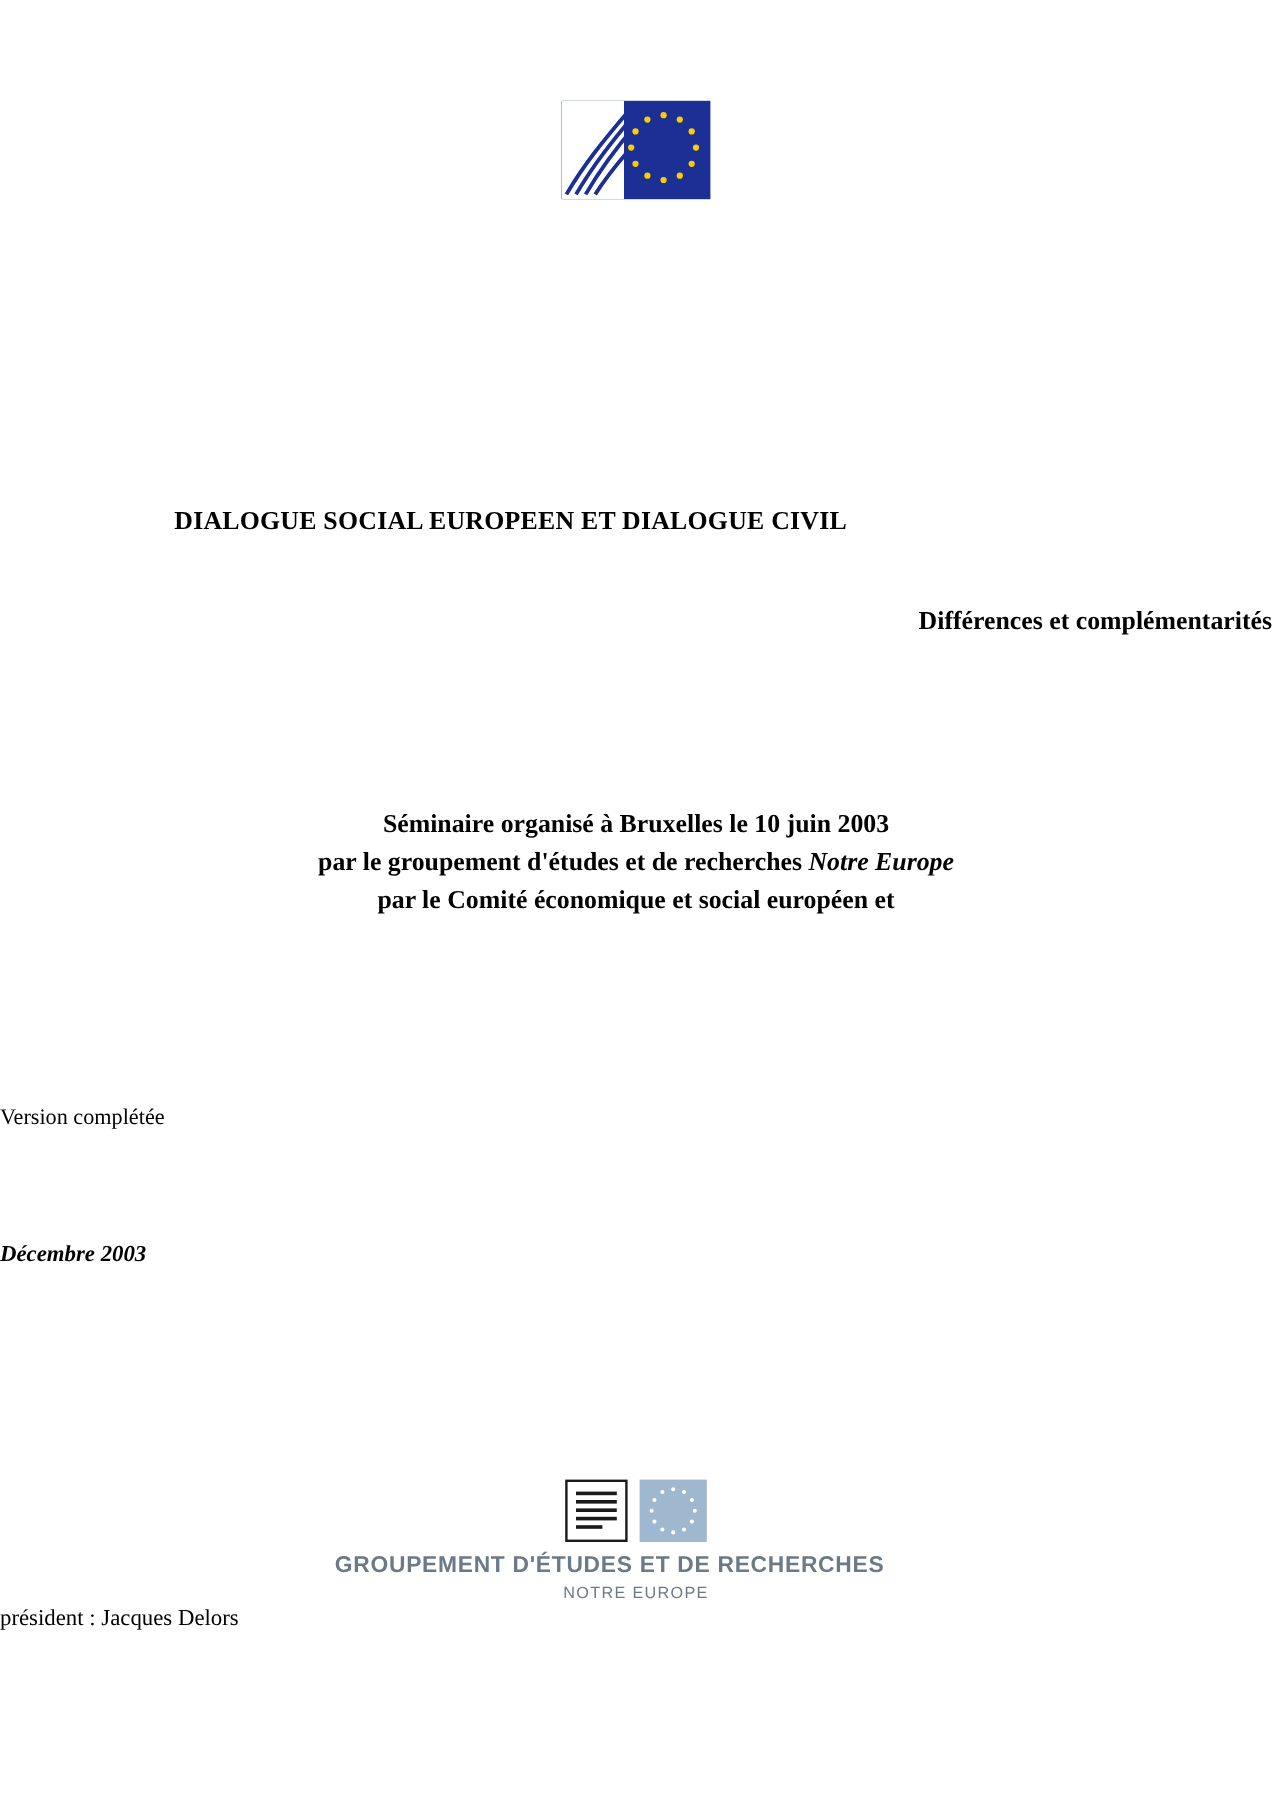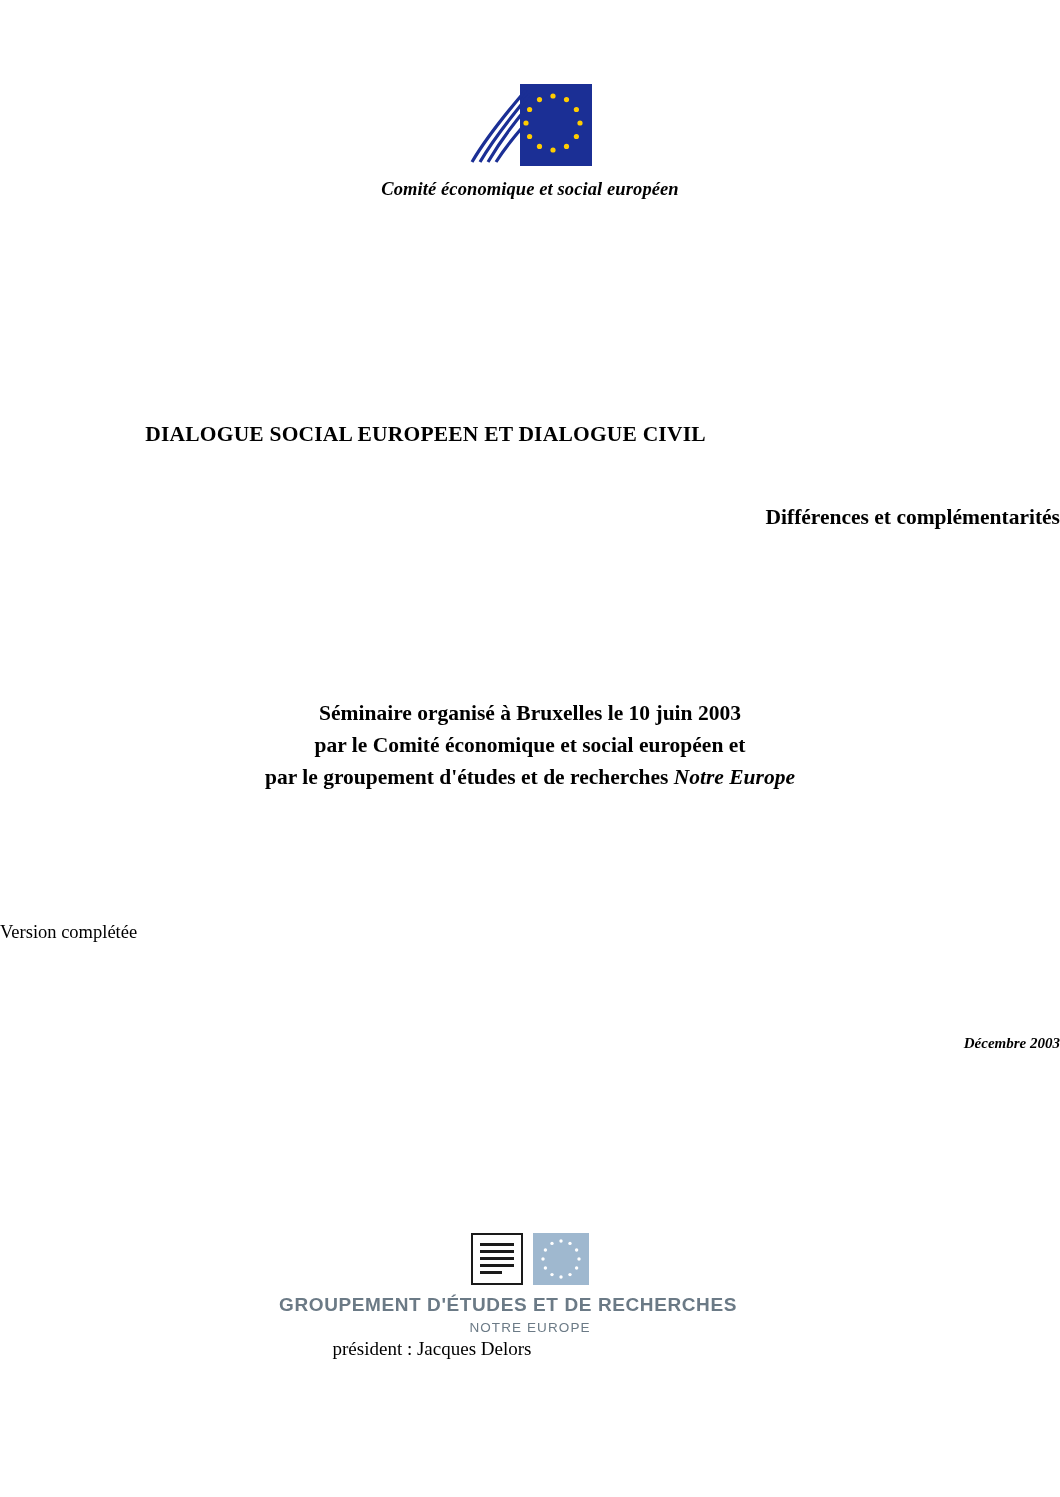--- a/index.html
+++ b/index.html
@@ -99,42 +99,41 @@
   
   .seminar {
     position: absolute;
     top: 670px;
     left: 0;
     width: 1060px;
     text-align: center;
     font-weight: bold;
     font-size: 21.5px;
     line-height: 32px;
-    margin-top: 27px;
   }
   .seminar .ital {
     font-style: italic;
   }
 
   
   .version {
     position: absolute;
     top: 922px;
     left: 0;
     width: 1060px;
     text-align: left;
     font-size: 18.5px;
   }
   .docdate {
     position: absolute;
     top: 1035px;
     left: 0;
     width: 1060px;
-    text-align: right;
-    font-size: 15px;
+    text-align: left;
+    font-size: 19px;
     font-style: italic;
     font-weight: bold;
   }
 
   
   .ne-logo {
     position: absolute;
     top: 1233px;
     left: 0;
     width: 1060px;
@@ -199,21 +198,20 @@
     font-family: "Liberation Sans", sans-serif;
     font-size: 13.5px;
     color: #6b7a86;
     letter-spacing: 1.1px;
   }
   .president {
     position: absolute;
     top: 1338px;
     left: 0;
     width: 864px;
-    text-align: center;
     font-size: 19px;
   }
 </style>
 </head>
 <body>
 
 <div class="page">
 
   <div class="eesc-logo-wrap">
     <span class="eesc-flag">
@@ -236,29 +234,28 @@
           <circle cx="21.5" cy="58.4" r="2.6"></circle>
           <circle cx="11.6" cy="48.5" r="2.6"></circle>
           <circle cx="8" cy="35" r="2.6"></circle>
           <circle cx="11.6" cy="21.5" r="2.6"></circle>
           <circle cx="21.5" cy="11.6" r="2.6"></circle>
         </g>
       </svg>
     </span>
   </div>
 
-  <div class="eesc-caption">Comité économique et social européen</div>
 
   <div class="main-title">DIALOGUE SOCIAL EUROPEEN ET DIALOGUE CIVIL</div>
   <div class="subtitle">Différences et complémentarités</div>
 
   <div class="seminar">
     <div>Séminaire organisé à Bruxelles le 10 juin 2003</div>
+    <div><span>par le groupement d'études et de recherches </span><span class="ital">Notre Europe</span></div>
     <div>par le Comité économique et social européen et</div>
-    <div><span>par le groupement d'études et de recherches </span><span class="ital">Notre Europe</span></div>
   </div>
 
   <div class="version">Version complétée</div>
   <div class="docdate">Décembre 2003</div>
 
   <div class="ne-logo">
     <span class="ne-marks">
       <span class="ne-lines">
         <i style="top:8px;  width:34px;"></i>
         <i style="top:15px; width:34px;"></i>

